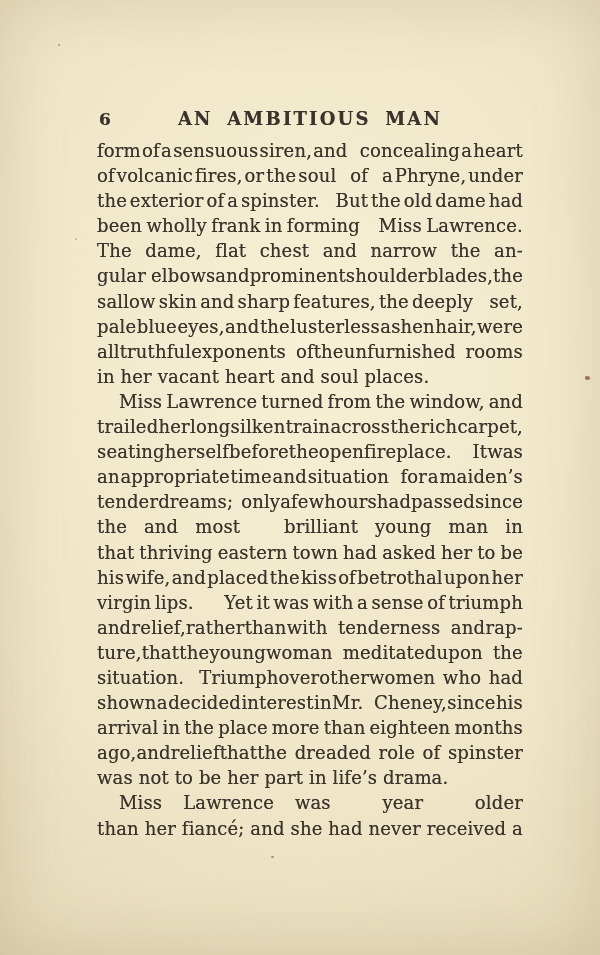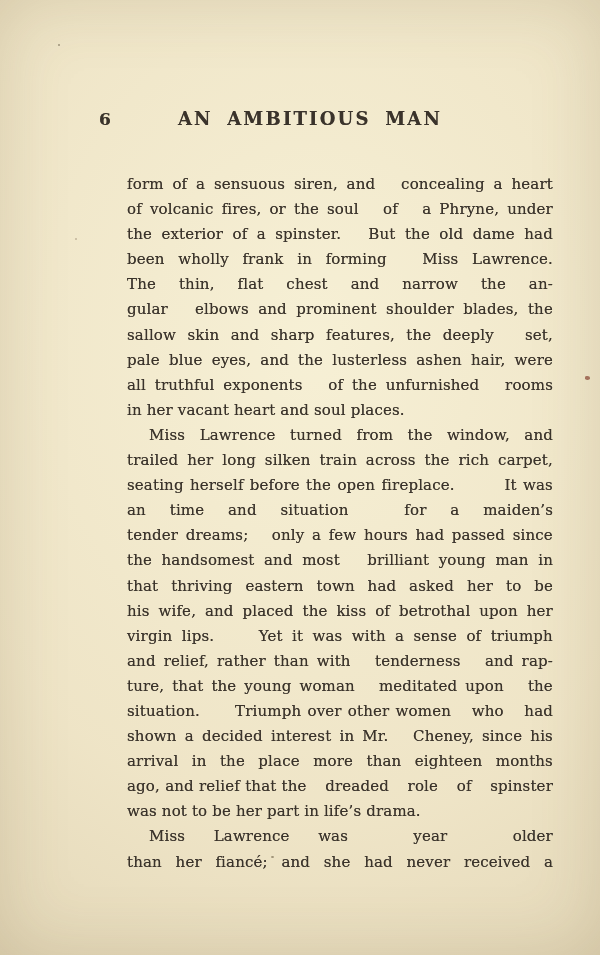--- a/index.html
+++ b/index.html
@@ -46,26 +46,25 @@
     font-size: 18px;
     font-weight: bold;
     letter-spacing: 2.2px;
     word-spacing: 6px;
     text-shadow: 0 0 0.5px rgba(58, 51, 43, 0.65);
   }
   
   .text-block {
     position: absolute;
     left: 97px;
-    top: 172px;
+    top: 138px;
     width: 426px;
-    font-size: 15px;
+    font-size: 18px;
     letter-spacing: 0.15px;
     text-shadow: 0 0 0.55px rgba(58, 51, 43, 0.7);
-    margin-left: 30px;
   }
   .line {
     height: 25.1px;
     line-height: 25.1px;
     white-space: nowrap;
   }
   .line.justify {
     display: flex;
     justify-content: space-between;
   }
@@ -142,21 +141,21 @@
         <span class="w">wholly</span>
         <span class="w">frank</span>
         <span class="w">in</span>
         <span class="w">forming</span>
         <span class="gap"></span>
         <span class="w">Miss</span>
         <span class="w">Lawrence.</span>
       </div>
       <div class="line justify">
         <span class="w">The</span>
-        <span class="w">thin,</span>
+        <span class="w">dame,</span>
         <span class="w">flat</span>
         <span class="w">chest</span>
         <span class="w">and</span>
         <span class="w">narrow</span>
         <span class="w">the</span>
         <span class="w">an-</span>
       </div>
       <div class="line justify">
         <span class="w">gular</span>
         <span class="gap"></span>
@@ -229,20 +228,21 @@
         <span class="w">open</span>
         <span class="w">fireplace.</span>
         <span class="gap"></span>
         <span class="gap"></span>
         <span class="gap"></span>
         <span class="w">It</span>
         <span class="w">was</span>
       </div>
       <div class="line justify">
         <span class="w">an</span>
+        <span class="w">appropriate</span>
         <span class="w">time</span>
         <span class="w">and</span>
         <span class="w">situation</span>
         <span class="gap"></span>
         <span class="w">for</span>
         <span class="w">a</span>
         <span class="w">maiden’s</span>
       </div>
       <div class="line justify">
         <span class="w">tender</span>
@@ -251,21 +251,20 @@
         <span class="w">only</span>
         <span class="w">a</span>
         <span class="w">few</span>
         <span class="w">hours</span>
         <span class="w">had</span>
         <span class="w">passed</span>
         <span class="w">since</span>
       </div>
       <div class="line justify">
         <span class="w">the</span>
-        <span class="w">handsomest</span>
         <span class="w">and</span>
         <span class="w">most</span>
         <span class="gap"></span>
         <span class="w">brilliant</span>
         <span class="w">young</span>
         <span class="w">man</span>
         <span class="w">in</span>
       </div>
       <div class="line justify">
         <span class="w">that</span>

